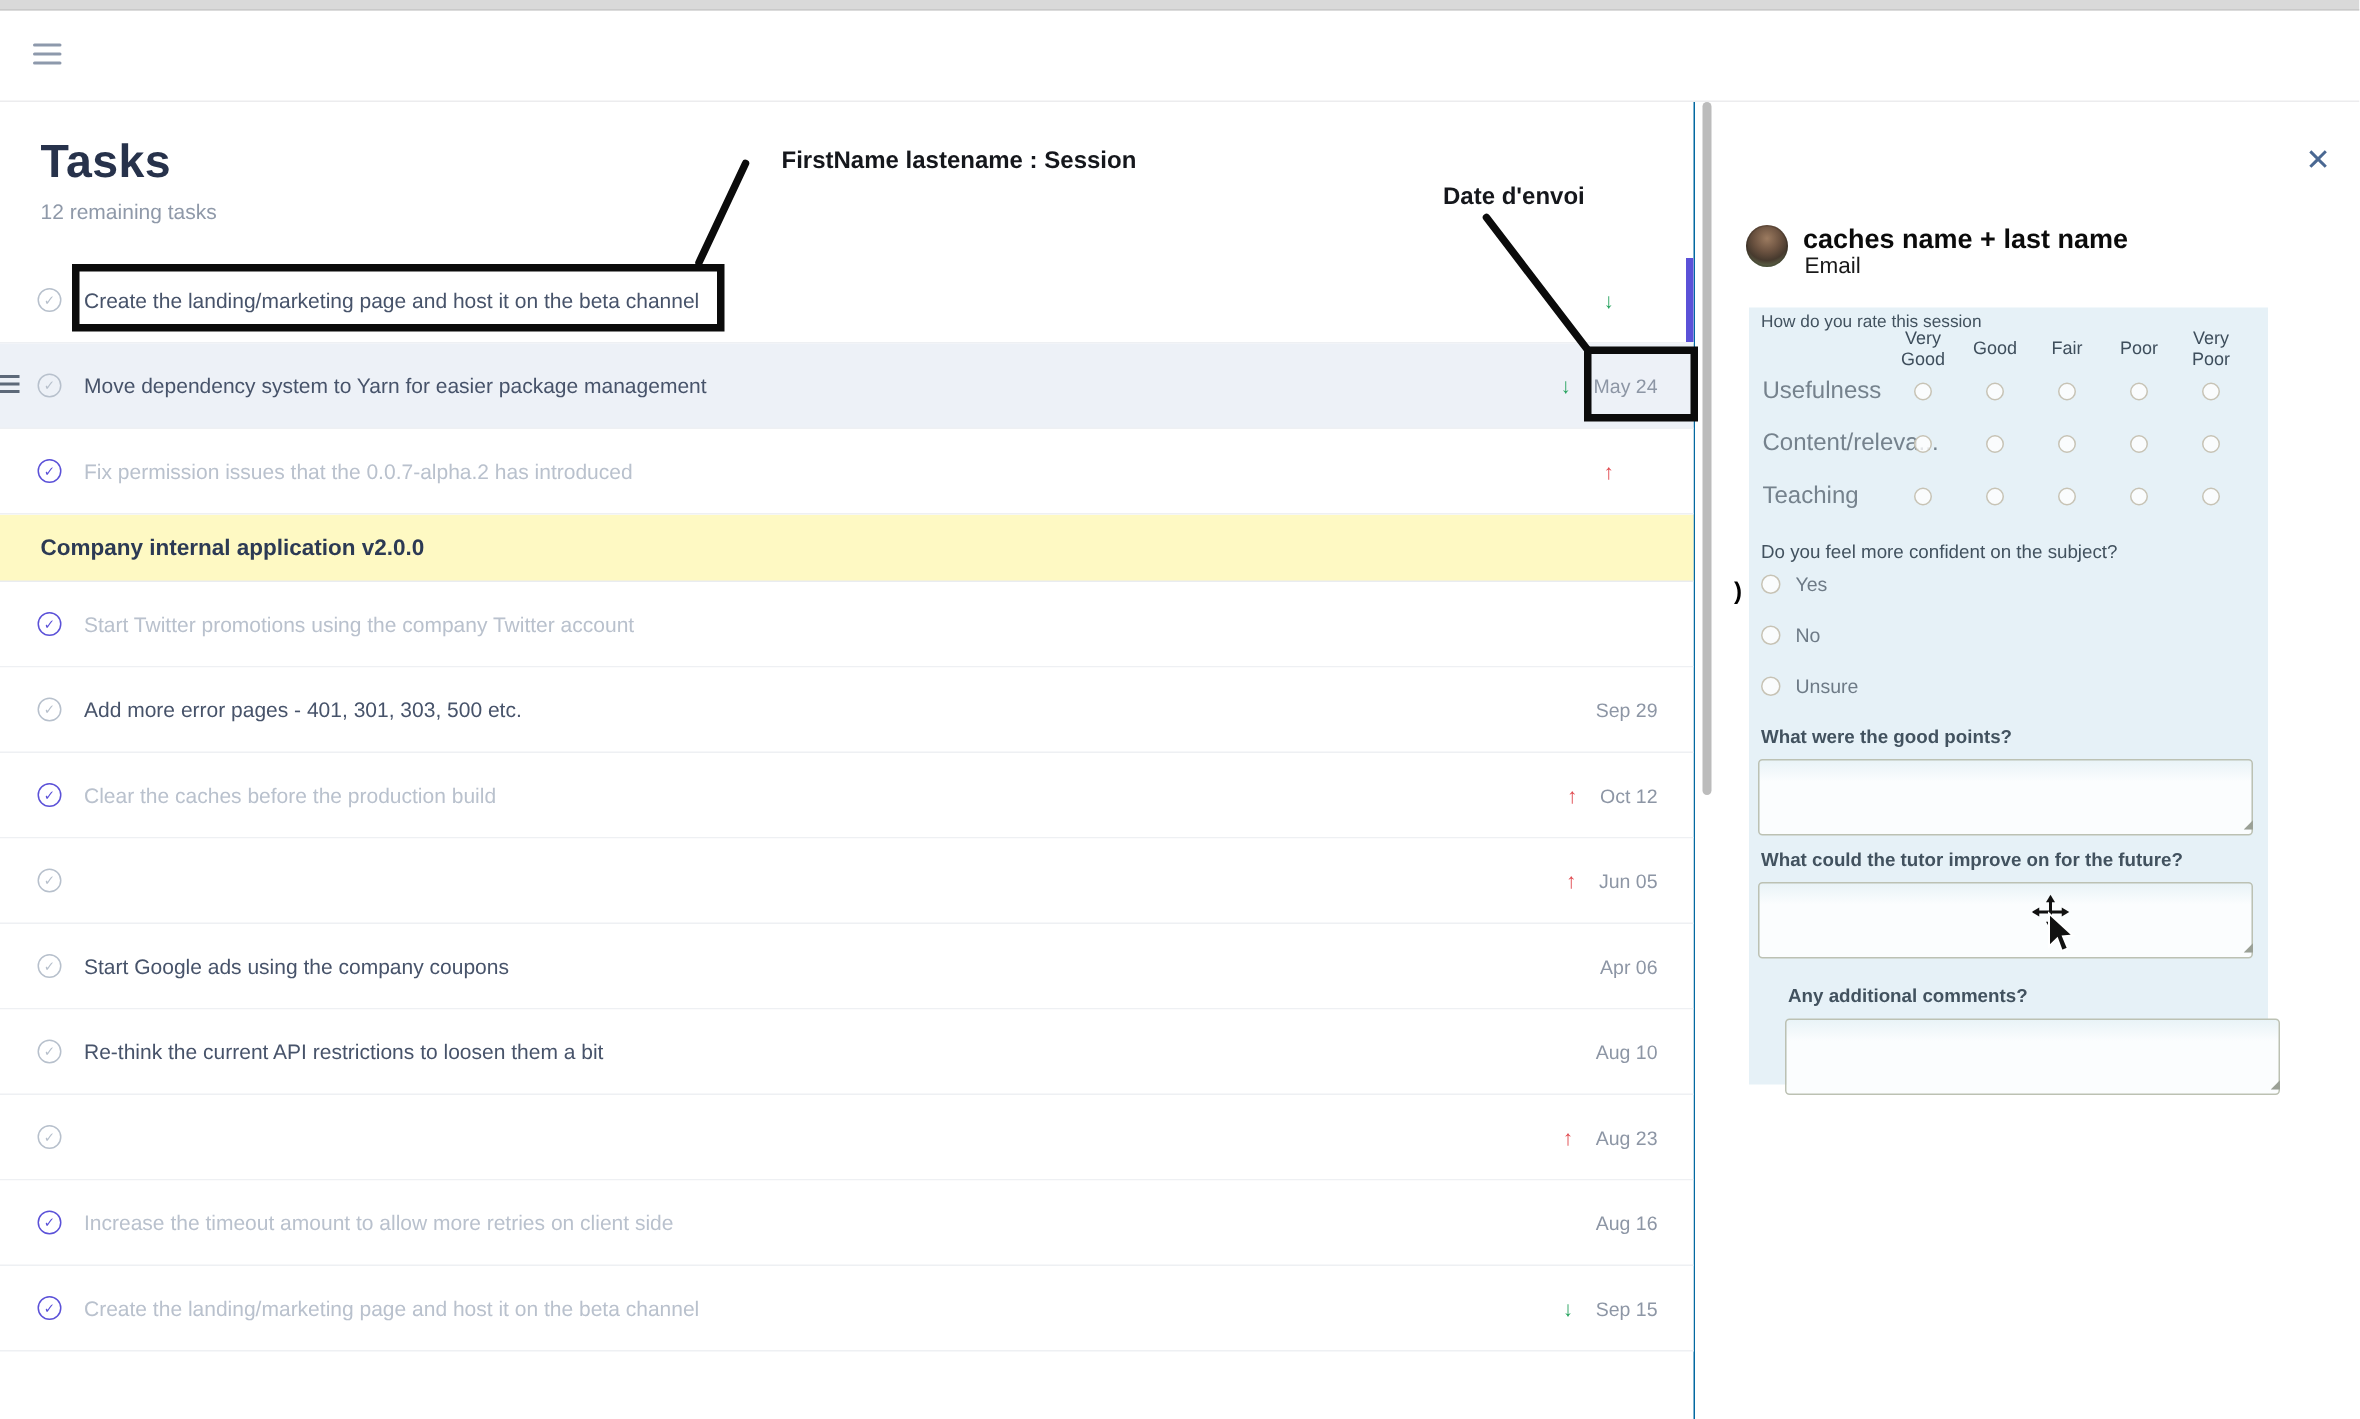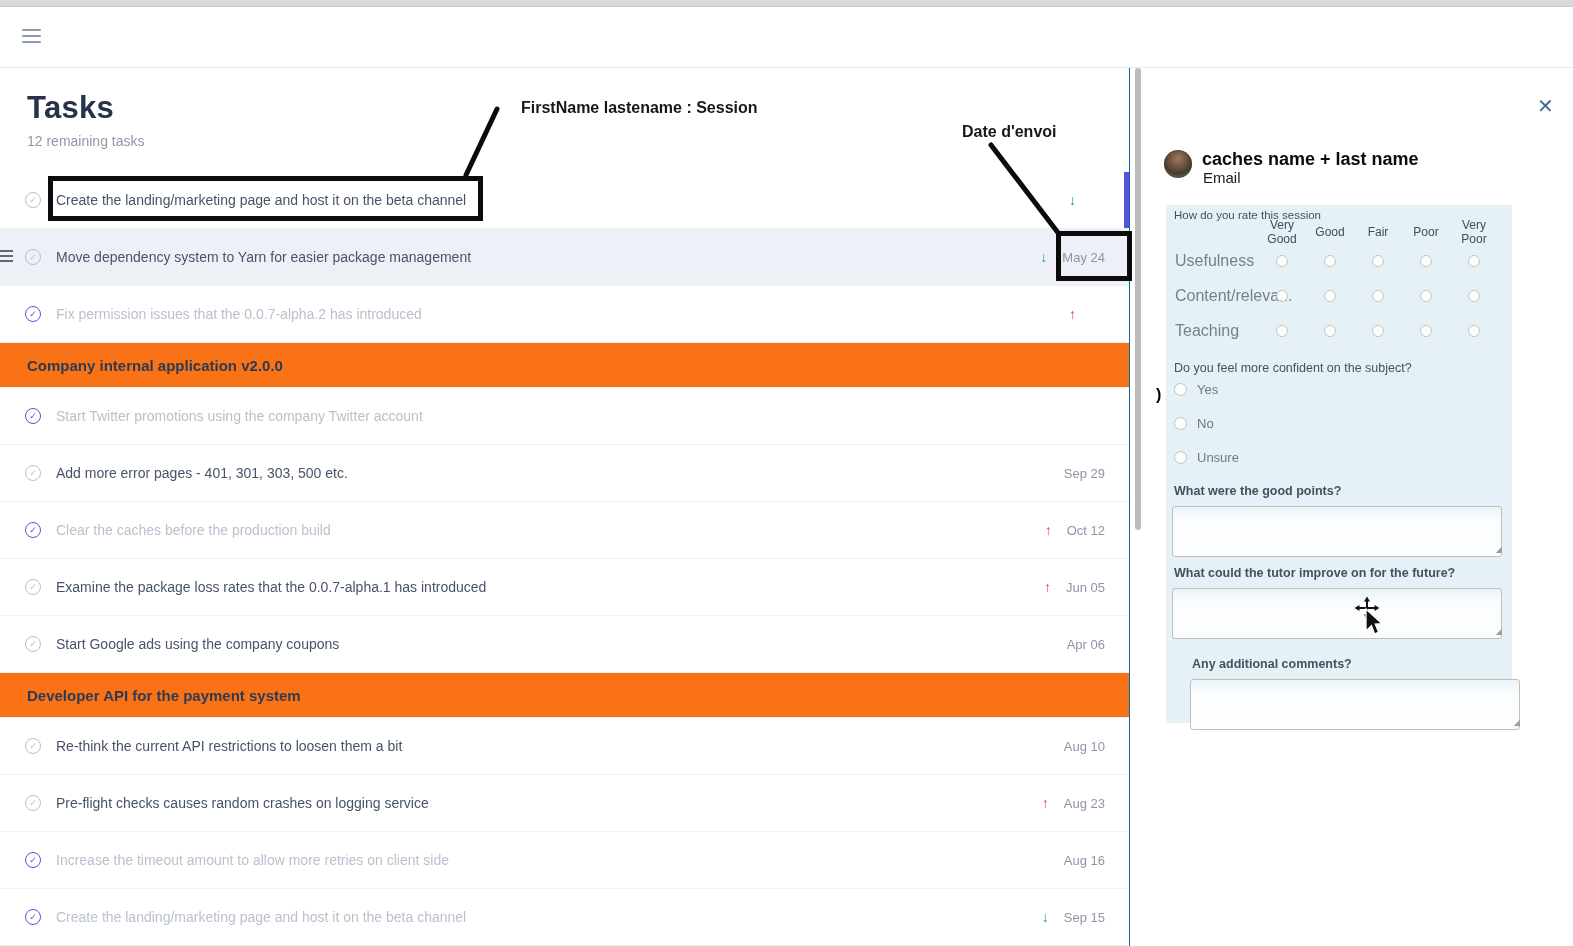--- a/index.html
+++ b/index.html
@@ -22,21 +22,21 @@
   .check-circle { width:16px; height:16px; border-radius:50%; border:1.5px solid #b7c0cc; color:#b7c0cc; display:flex; align-items:center; justify-content:center; font-size:9px; flex:none; cursor:pointer; }
   .task-row.completed .check-circle { border-color:#5b51d8; color:#5b51d8; }
   .task-text { margin-left:15px; font-size:14px; color:#47536a; }
   .task-row.completed .task-text { color:#b9c1cd; }
   .task-meta { margin-left:auto; display:flex; align-items:center; gap:15px; }
   .arrow { font-size:14px; font-weight:bold; line-height:1; }
   .arrow.up { color:#e0484e; }
   .arrow.down { color:#27a35f; }
   .task-date { font-size:13px; color:#8d96a5; text-align:right; }
   .task-date.empty { min-width:14px; }
-  .section-row { height:45px; border-bottom:1px solid #e9ecf0; background:#f97316; display:flex; align-items:center; padding-left:27px; font-size:15px; font-weight:bold; color:#2c3a54; }
+  .section-row { height:45px; border-bottom:1px solid #e9ecf0; background:#fef9c3; display:flex; align-items:center; padding-left:27px; font-size:15px; font-weight:bold; color:#2c3a54; }
   .drag-handle { position:absolute; left:0; top:21px; width:13px; cursor:grab; }
   .drag-handle i { display:block; height:2px; background:#5d6979; margin-bottom:3px; }
 
   .scroll-thumb { position:absolute; left:1135px; top:68px; width:6px; height:462px; border-radius:3px; background:#bcbcbc; cursor:pointer; }
 
   .detail-pane { position:absolute; left:1143px; top:68px; width:430px; height:878px; background:#fff; }
   .close-btn { position:absolute; left:394px; top:26px; font-size:20px; color:#4a6892; background:none; border:none; cursor:pointer; font-family:inherit; }
   .avatar { position:absolute; left:21px; top:82px; width:28px; height:28px; border-radius:50%;
             background:radial-gradient(circle at 50% 32%, #9c7b60 0%, #6b5240 38%, #473a2e 62%, #62704f 85%, #55644a 100%);
             box-shadow:inset 0 0 0 1px rgba(0,0,0,.15); }
@@ -138,44 +138,41 @@
       <div class="task-row completed">
         <span class="check-circle">✓</span>
         <span class="task-text">Clear the caches before the production build</span>
         <span class="task-meta">
           <span class="arrow up">↑</span>
           <span class="task-date">Oct 12</span>
         </span>
       </div>
       <div class="task-row">
         <span class="check-circle">✓</span>
-        <span class="task-text">Examine the package loss rates that the 0.0.7-alpha.1 has introduced</span>
         <span class="task-meta">
           <span class="arrow up">↑</span>
           <span class="task-date">Jun 05</span>
         </span>
       </div>
       <div class="task-row">
         <span class="check-circle">✓</span>
         <span class="task-text">Start Google ads using the company coupons</span>
         <span class="task-meta">
           <span class="task-date">Apr 06</span>
         </span>
       </div>
-      <div class="section-row">Developer API for the payment system</div>
       <div class="task-row">
         <span class="check-circle">✓</span>
         <span class="task-text">Re-think the current API restrictions to loosen them a bit</span>
         <span class="task-meta">
           <span class="task-date">Aug 10</span>
         </span>
       </div>
       <div class="task-row">
         <span class="check-circle">✓</span>
-        <span class="task-text">Pre-flight checks causes random crashes on logging service</span>
         <span class="task-meta">
           <span class="arrow up">↑</span>
           <span class="task-date">Aug 23</span>
         </span>
       </div>
       <div class="task-row completed">
         <span class="check-circle">✓</span>
         <span class="task-text">Increase the timeout amount to allow more retries on client side</span>
         <span class="task-meta">
           <span class="task-date">Aug 16</span>

